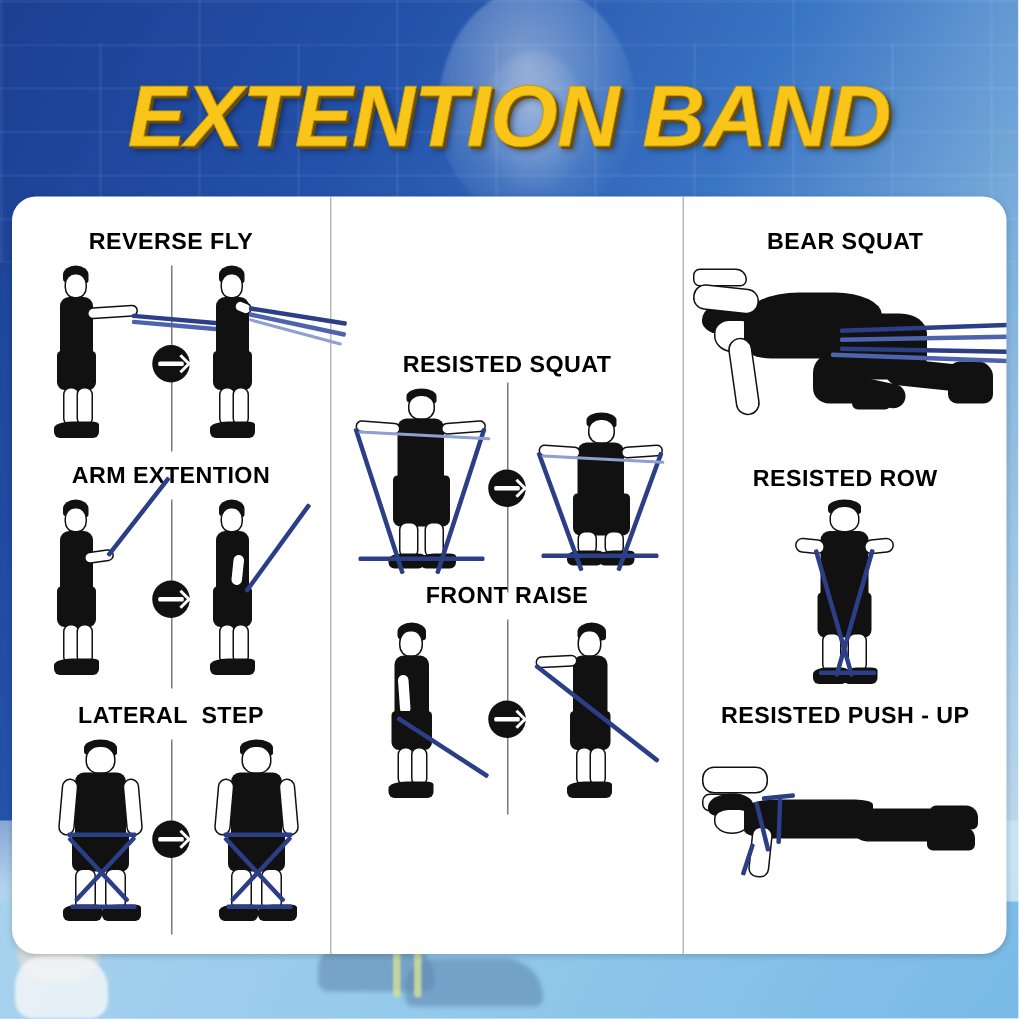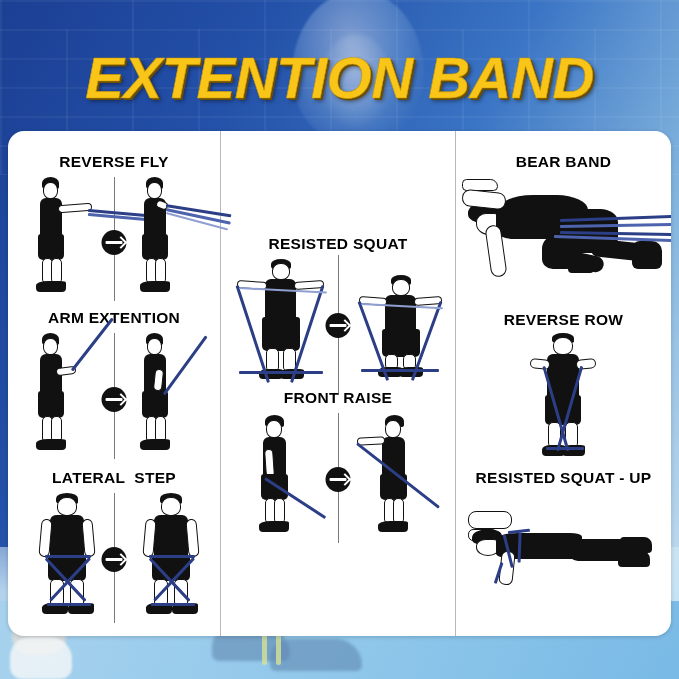--- a/index.html
+++ b/index.html
@@ -450,21 +450,21 @@
           <div class="leg" style="left:35px; top:83px; width:11px; height:26px;"></div>
           <div class="leg" style="left:44px; top:83px; width:11px; height:26px;"></div>
           <div class="shoe" style="left:29px; top:106px; width:30px; height:11px;"></div>
           <div class="band" style="left:8px; top:27px; width:104px; height:3px; transform:rotate(38deg);"></div>
         </div>
       </div>
     </div>
 
     <div class="column right">
 
-      <div class="ex-title" style="top:22px;">BEAR BAND</div>
+      <div class="ex-title" style="top:22px;">BEAR SQUAT</div>
       <div class="pair" style="top:48px; height:120px;">
         <div class="fig" style="left:6px; top:0px; width:200px; height:118px;">
 
           <div class="hair" style="left:6px; top:22px; width:36px; height:22px; border-radius:55% 45% 20% 40%;"></div>
           <div class="head" style="left:14px; top:34px; width:26px; height:22px; border-radius:40% 30% 50% 50%;"></div>
 
           <div class="black" style="position:absolute; left:34px; top:16px; width:92px; height:44px; border-radius:40% 34% 14% 20%;"></div>
           <div class="black" style="position:absolute; left:96px; top:30px; width:60px; height:44px; border-radius:26% 30% 34% 18%;"></div>
 
           <div class="arm" style="left:26px; top:46px; width:16px; height:52px; transform:rotate(-8deg); border-radius:8px;"></div>
@@ -478,40 +478,40 @@
           <div class="shoe" style="left:170px; top:62px; width:30px; height:28px; border-radius:8px 10px 6px 6px;"></div>
           <div class="shoe" style="left:106px; top:80px; width:26px; height:14px; border-radius:6px 8px 4px 4px;"></div>
 
           <div class="band" style="left:98px; top:40px; width:130px; height:3.4px; transform:rotate(-2deg);"></div>
           <div class="band light" style="left:98px; top:46px; width:130px; height:3.4px; transform:rotate(-1deg);"></div>
           <div class="band" style="left:98px; top:52px; width:130px; height:3.4px; transform:rotate(1deg);"></div>
           <div class="band light" style="left:92px; top:56px; width:136px; height:3px; transform:rotate(2deg);"></div>
         </div>
       </div>
 
-      <div class="ex-title" style="top:180px;">REVERSE ROW</div>
+      <div class="ex-title" style="top:180px;">RESISTED ROW</div>
       <div class="pair" style="top:202px; height:130px;">
         <div class="fig" style="left:60px; top:0px; width:96px; height:128px;">
           <div class="hair" style="left:36px; top:0px; width:22px; height:10px;"></div>
           <div class="head" style="left:37px; top:4px; width:20px; height:18px;"></div>
           <div class="torso-v" style="left:31px; top:21px; width:32px; height:44px;"></div>
           <div class="arm" style="left:14px; top:26px; width:20px; height:10px; transform:rotate(6deg);"></div>
           <div class="arm" style="left:60px; top:26px; width:20px; height:10px; transform:rotate(-6deg);"></div>
           <div class="shorts" style="left:29px; top:62px; width:36px; height:30px;"></div>
           <div class="leg" style="left:32px; top:89px; width:13px; height:26px;"></div>
           <div class="leg" style="left:49px; top:89px; width:13px; height:26px;"></div>
           <div class="shoe" style="left:26px; top:112px; width:23px; height:11px;"></div>
           <div class="shoe" style="left:46px; top:112px; width:23px; height:11px;"></div>
           <div class="band" style="left:28px; top:32px; width:88px; height:2.6px; transform:rotate(74deg);"></div>
           <div class="band" style="left:66px; top:32px; width:88px; height:2.6px; transform:rotate(106deg);"></div>
           <div class="band" style="left:30px; top:114px; width:38px; height:3px;"></div>
         </div>
       </div>
 
-      <div class="ex-title" style="top:338px;">RESISTED SQUAT - UP</div>
+      <div class="ex-title" style="top:338px;">RESISTED PUSH - UP</div>
       <div class="pair" style="top:380px; height:110px;">
         <div class="fig" style="left:12px; top:0px; width:190px; height:90px;">
 
           <div class="hair" style="left:4px; top:18px; width:30px; height:16px; border-radius:55% 45% 25% 35%;"></div>
           <div class="head" style="left:8px; top:28px; width:24px; height:17px; border-radius:40% 30% 50% 50%;"></div>
 
           <div class="black" style="position:absolute; left:28px; top:22px; width:86px; height:26px; border-radius:26% 14% 10% 22%;"></div>
           <div class="black" style="position:absolute; left:100px; top:28px; width:62px; height:22px; border-radius:10px;"></div>
 
           <div class="skin" style="left:126px; top:32px; width:44px; height:18px; border-radius:8px;"></div>

